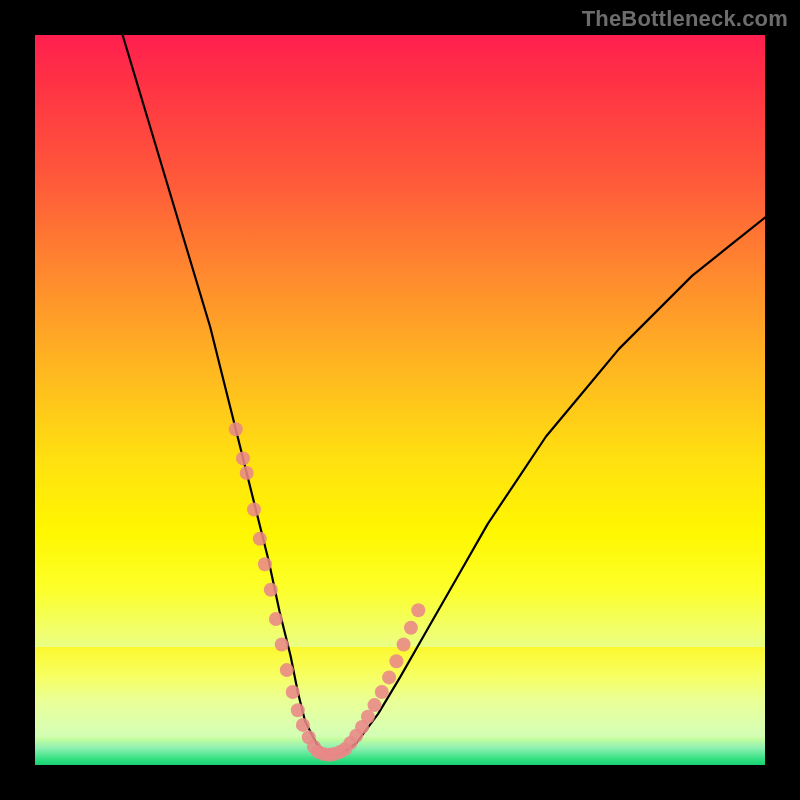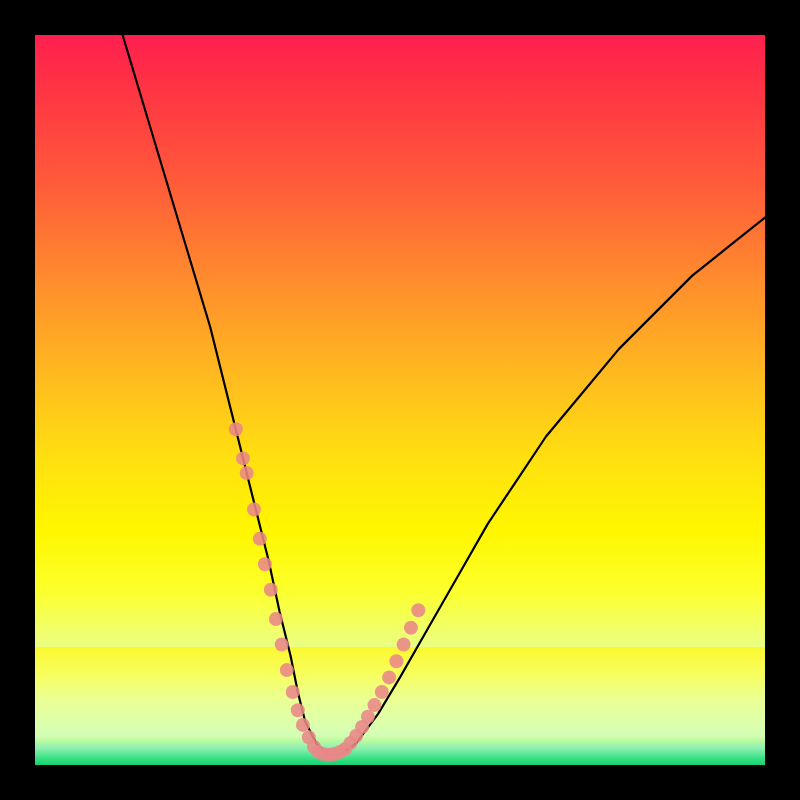--- a/index.html
+++ b/index.html
@@ -86,20 +86,21 @@
     color: #6c6c6c;
     font-size: 22px;
     font-weight: 600;
     letter-spacing: 0.2px;
   }
 </style>
 </head>
 <body>
 
 <div class="frame">
+  <div class="watermark">TheBottleneck.com</div>
   <div class="plot-area">
     <div class="gradient-bg"></div>
     <div class="yellow-strip"></div>
     <div class="green-strip"></div>
     <svg class="curve" viewBox="0 0 730 730" preserveAspectRatio="none">
       <g id="curve-group">
           <path d="M87.6 0.0 L109.5 73.0 L131.4 146.0 L153.3 219.0 L175.2 292.0 L189.8 350.4 L204.4 408.8 L219.0 467.2 L233.6 525.6 L244.6 576.7 L255.5 620.5 L262.8 657.0 L270.1 686.2 L281.1 708.1 L292.0 719.0 L306.6 719.0 L321.2 708.1 L343.1 678.9 L365.0 642.4 L394.2 591.3 L423.4 540.2 L452.6 489.1 L481.8 445.3 L511.0 401.5 L547.5 357.7 L584.0 313.9 L620.5 277.4 L657.0 240.9 L693.5 211.7 L730.0 182.5" fill="none" stroke="#000000" stroke-width="2.2" stroke-linecap="round" stroke-linejoin="round"></path>
         </g>
       <g id="points-group">
           <circle cx="200.8" cy="394.2" r="7" fill="#e98888" fill-opacity="0.88"></circle>

